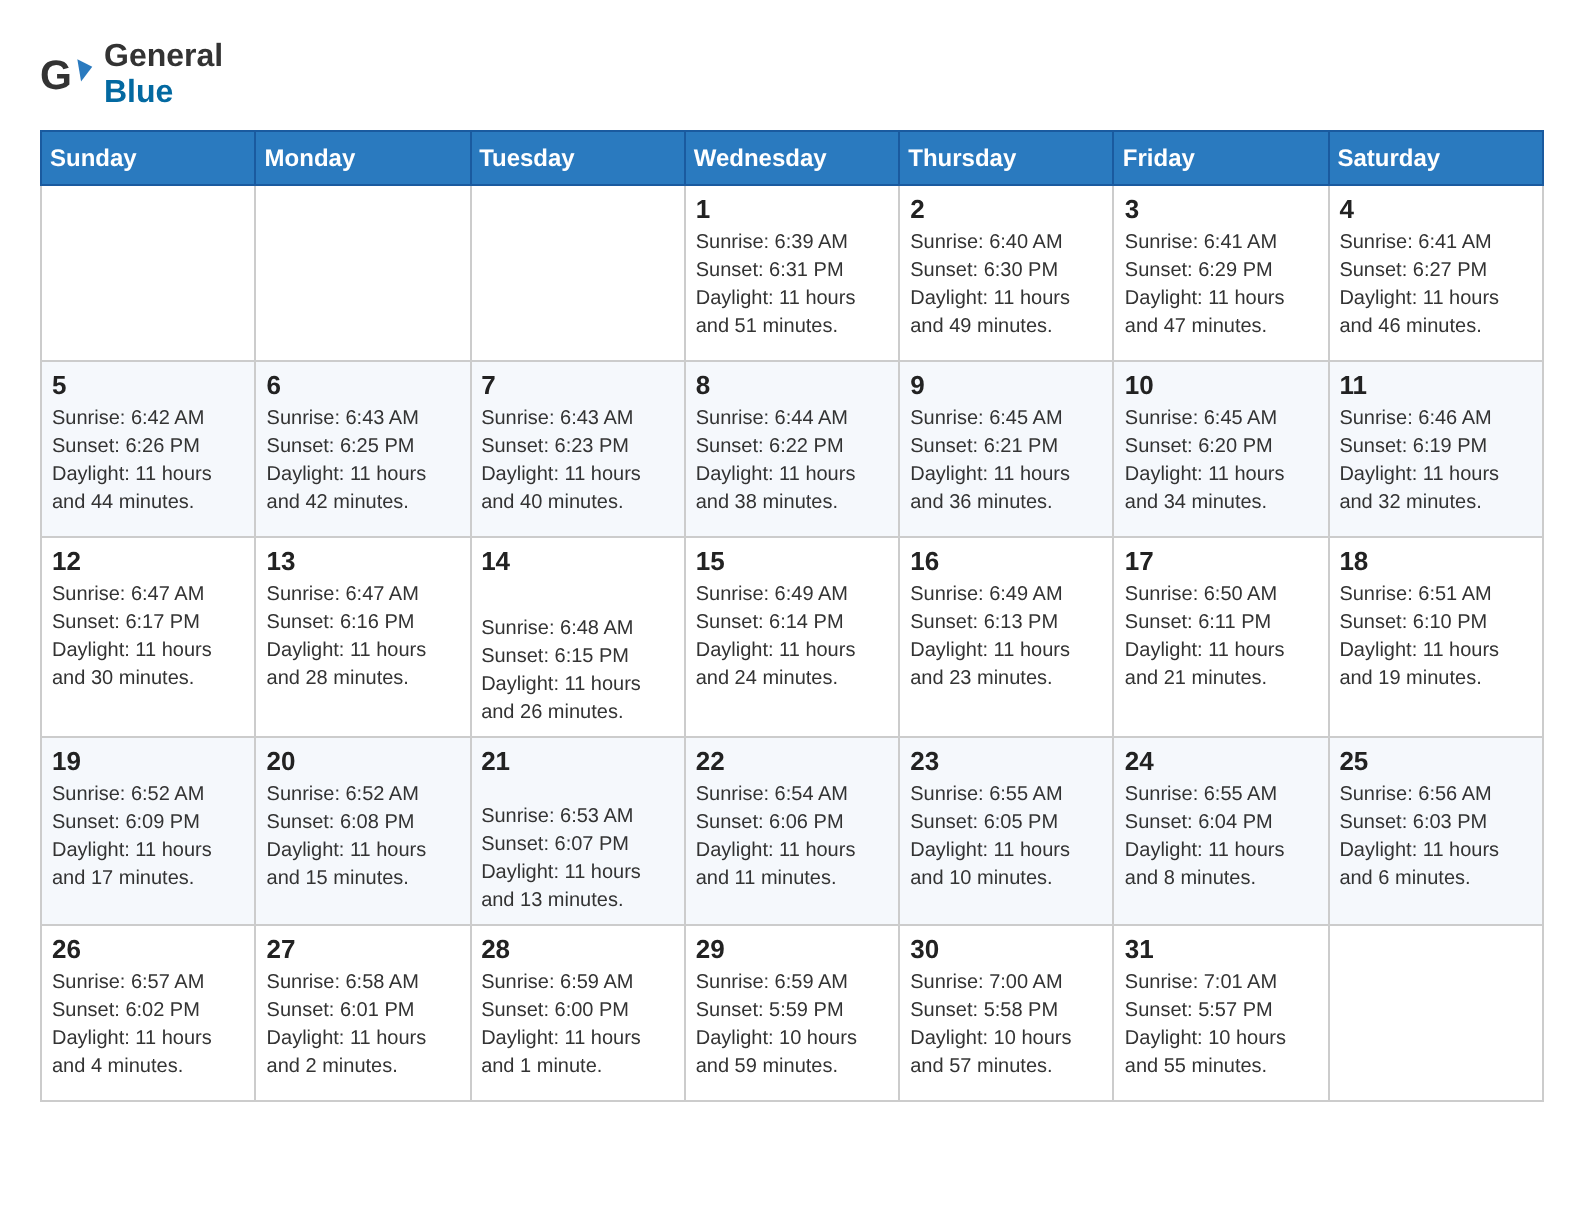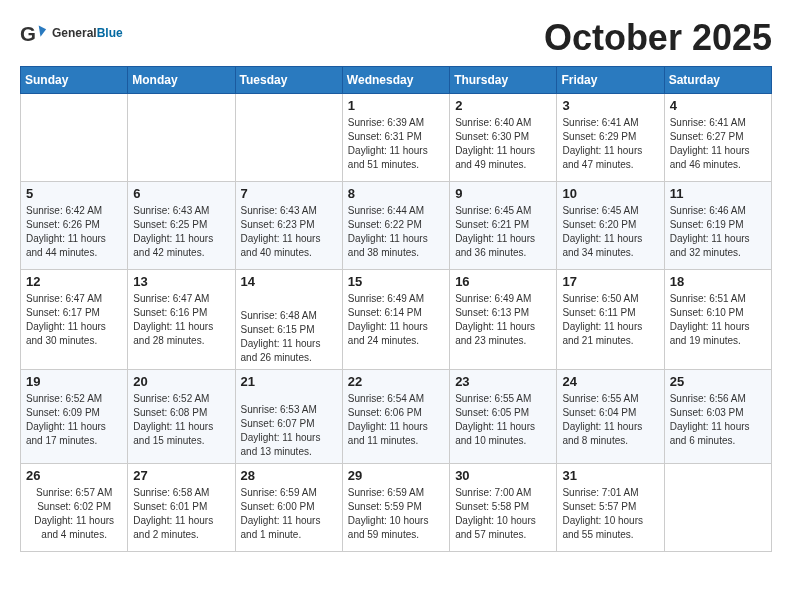--- a/index.html
+++ b/index.html
@@ -16,22 +16,22 @@
       align-items: flex-start;
       margin-bottom: 10px;
     }
     .logo {
       display: flex;
       align-items: center;
       gap: 4px;
     }
     .logo-text {
       display: flex;
-      flex-direction: row;
-      font-size: 12px;
+      flex-direction: column;
+      font-size: 16px;
       font-weight: bold;
       line-height: 1.1;
     }
     .logo-text span:first-child { color: #333; }
     .logo-text span:last-child { color: #0369a1; }
     .logo-icon {
       width: 28px;
       height: 28px;
     }
     .title-block {
@@ -95,21 +95,20 @@
     <svg class="logo-icon" viewBox="0 0 30 30">
       <text x="0" y="22" font-size="22" font-weight="bold" fill="#333">G</text>
       <polygon points="20,6 28,10 22,18" fill="#2a7abf"></polygon>
     </svg>
     <div class="logo-text">
       <span>General</span>
       <span>Blue</span>
     </div>
   </div>
   <div class="title-block">
-    <div class="month-title">October 2025</div>
   </div>
 </div>
 
 <table class="calendar">
   <thead>
     <tr id="weekday-header">
         <th>Sunday</th>
         <th>Monday</th>
         <th>Tuesday</th>
         <th>Wednesday</th>
@@ -301,21 +300,21 @@
           <div class="day-num">25</div>
           <div class="day-info" style="white-space: pre-line;">Sunrise: 6:56 AM
 Sunset: 6:03 PM
 Daylight: 11 hours
 and 6 minutes.</div>
         </td>
       </tr>
       <tr>
         <td>
           <div class="day-num">26</div>
-          <div class="day-info" style="white-space: pre-line; text-align: center;">Sunrise: 6:57 AM
+          <div class="day-info" style="white-space: pre-line;">Sunrise: 6:57 AM
 Sunset: 6:02 PM
 Daylight: 11 hours
 and 4 minutes.</div>
         </td>
         <td>
           <div class="day-num">27</div>
           <div class="day-info" style="white-space: pre-line;">Sunrise: 6:58 AM
 Sunset: 6:01 PM
 Daylight: 11 hours
 and 2 minutes.</div>

